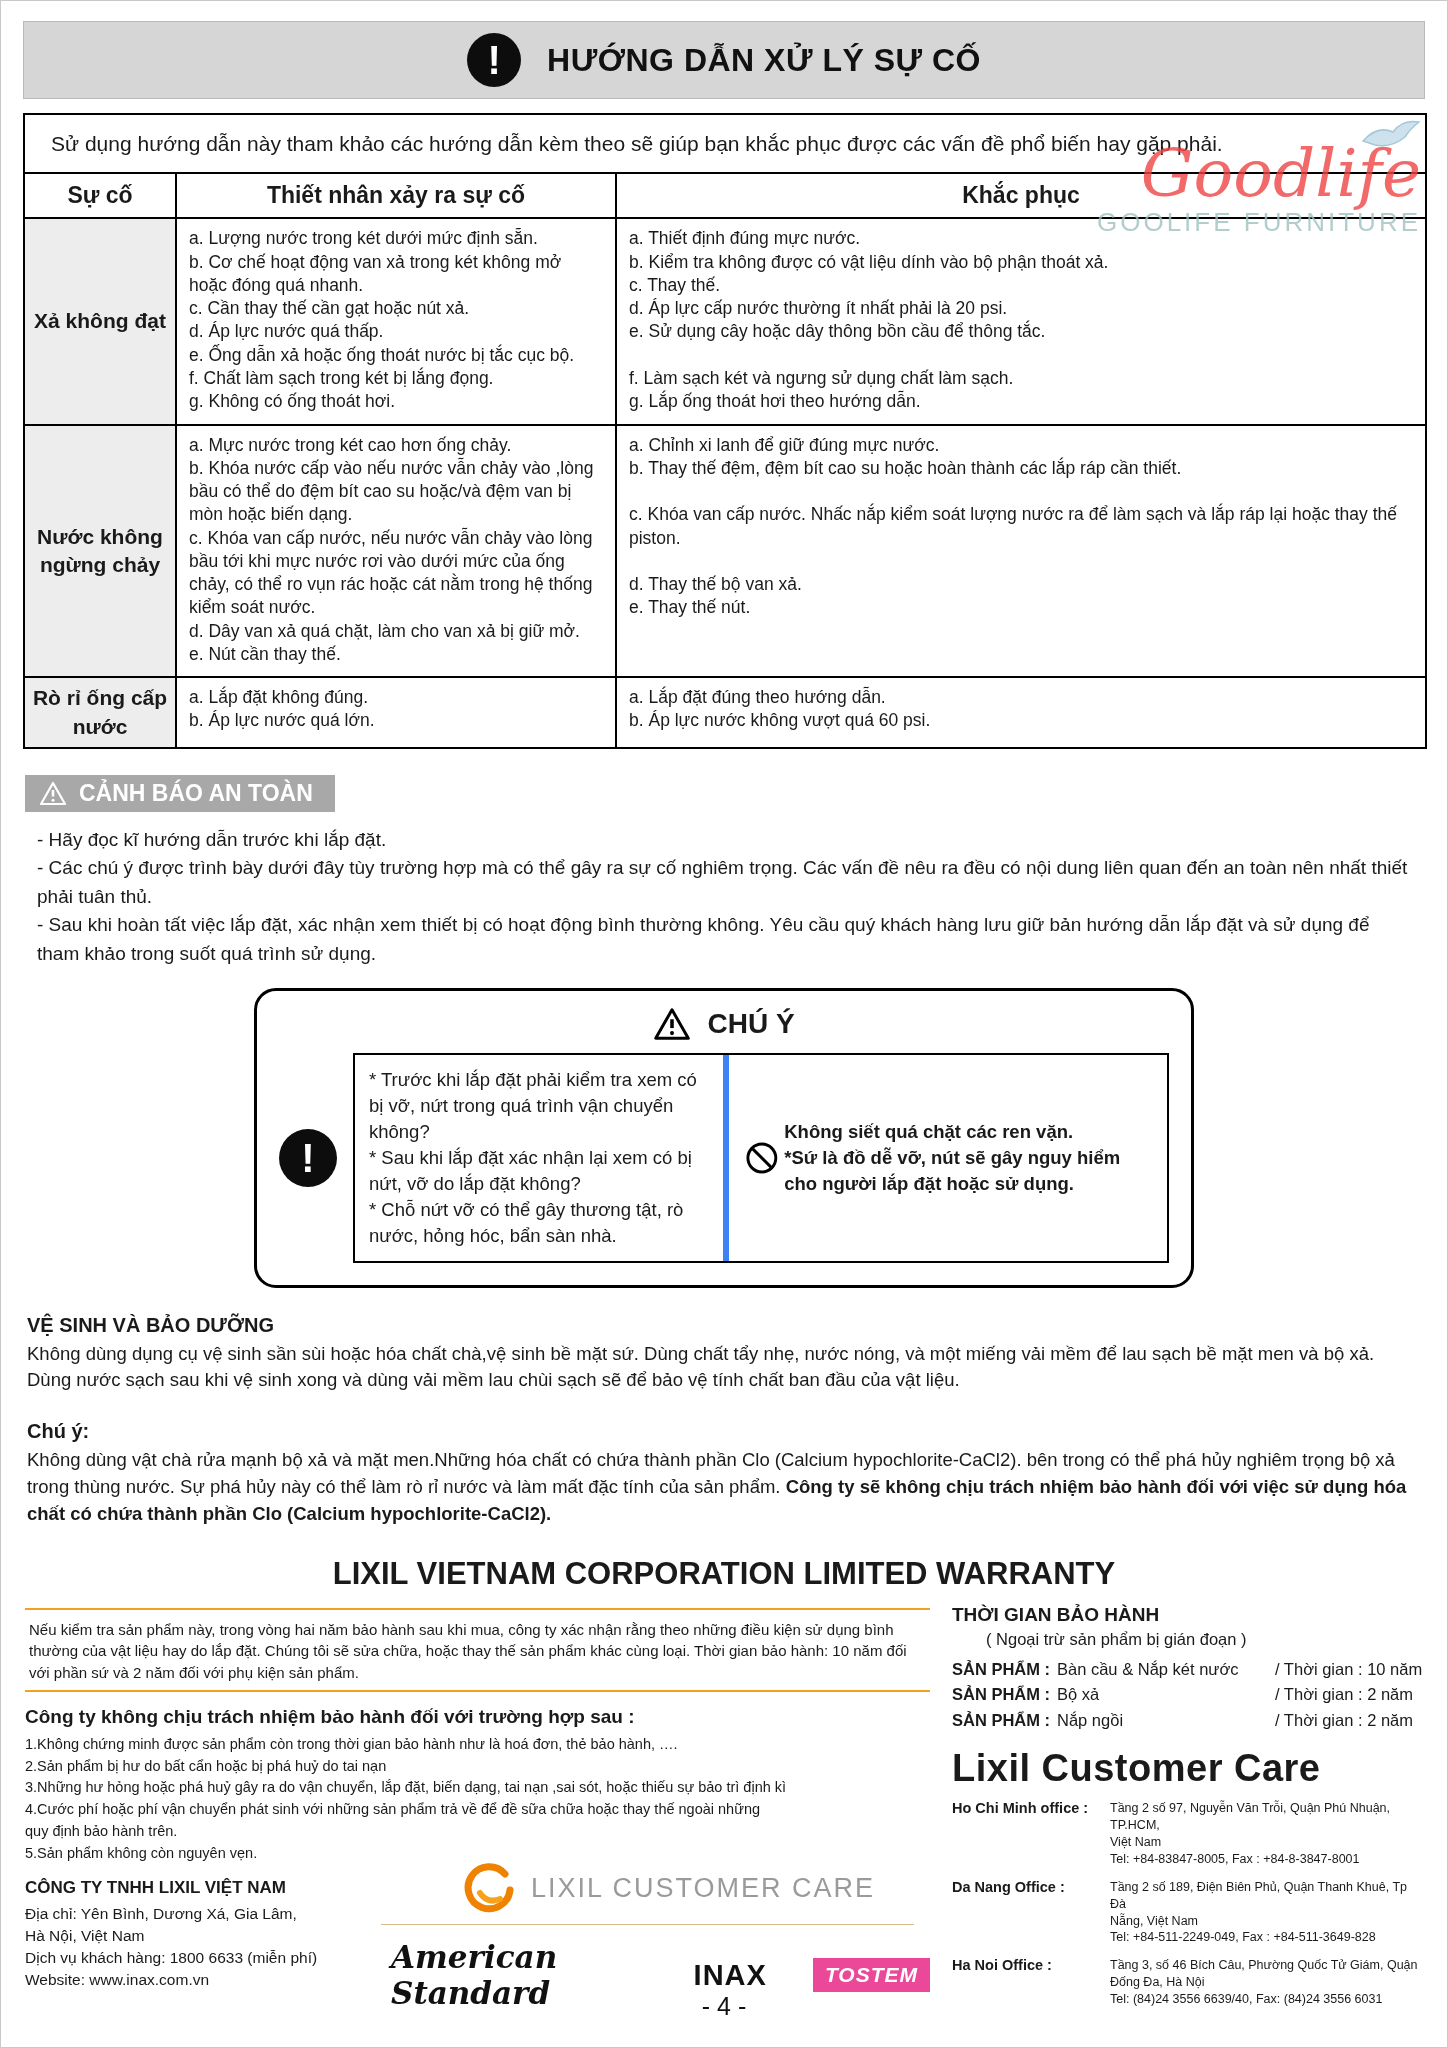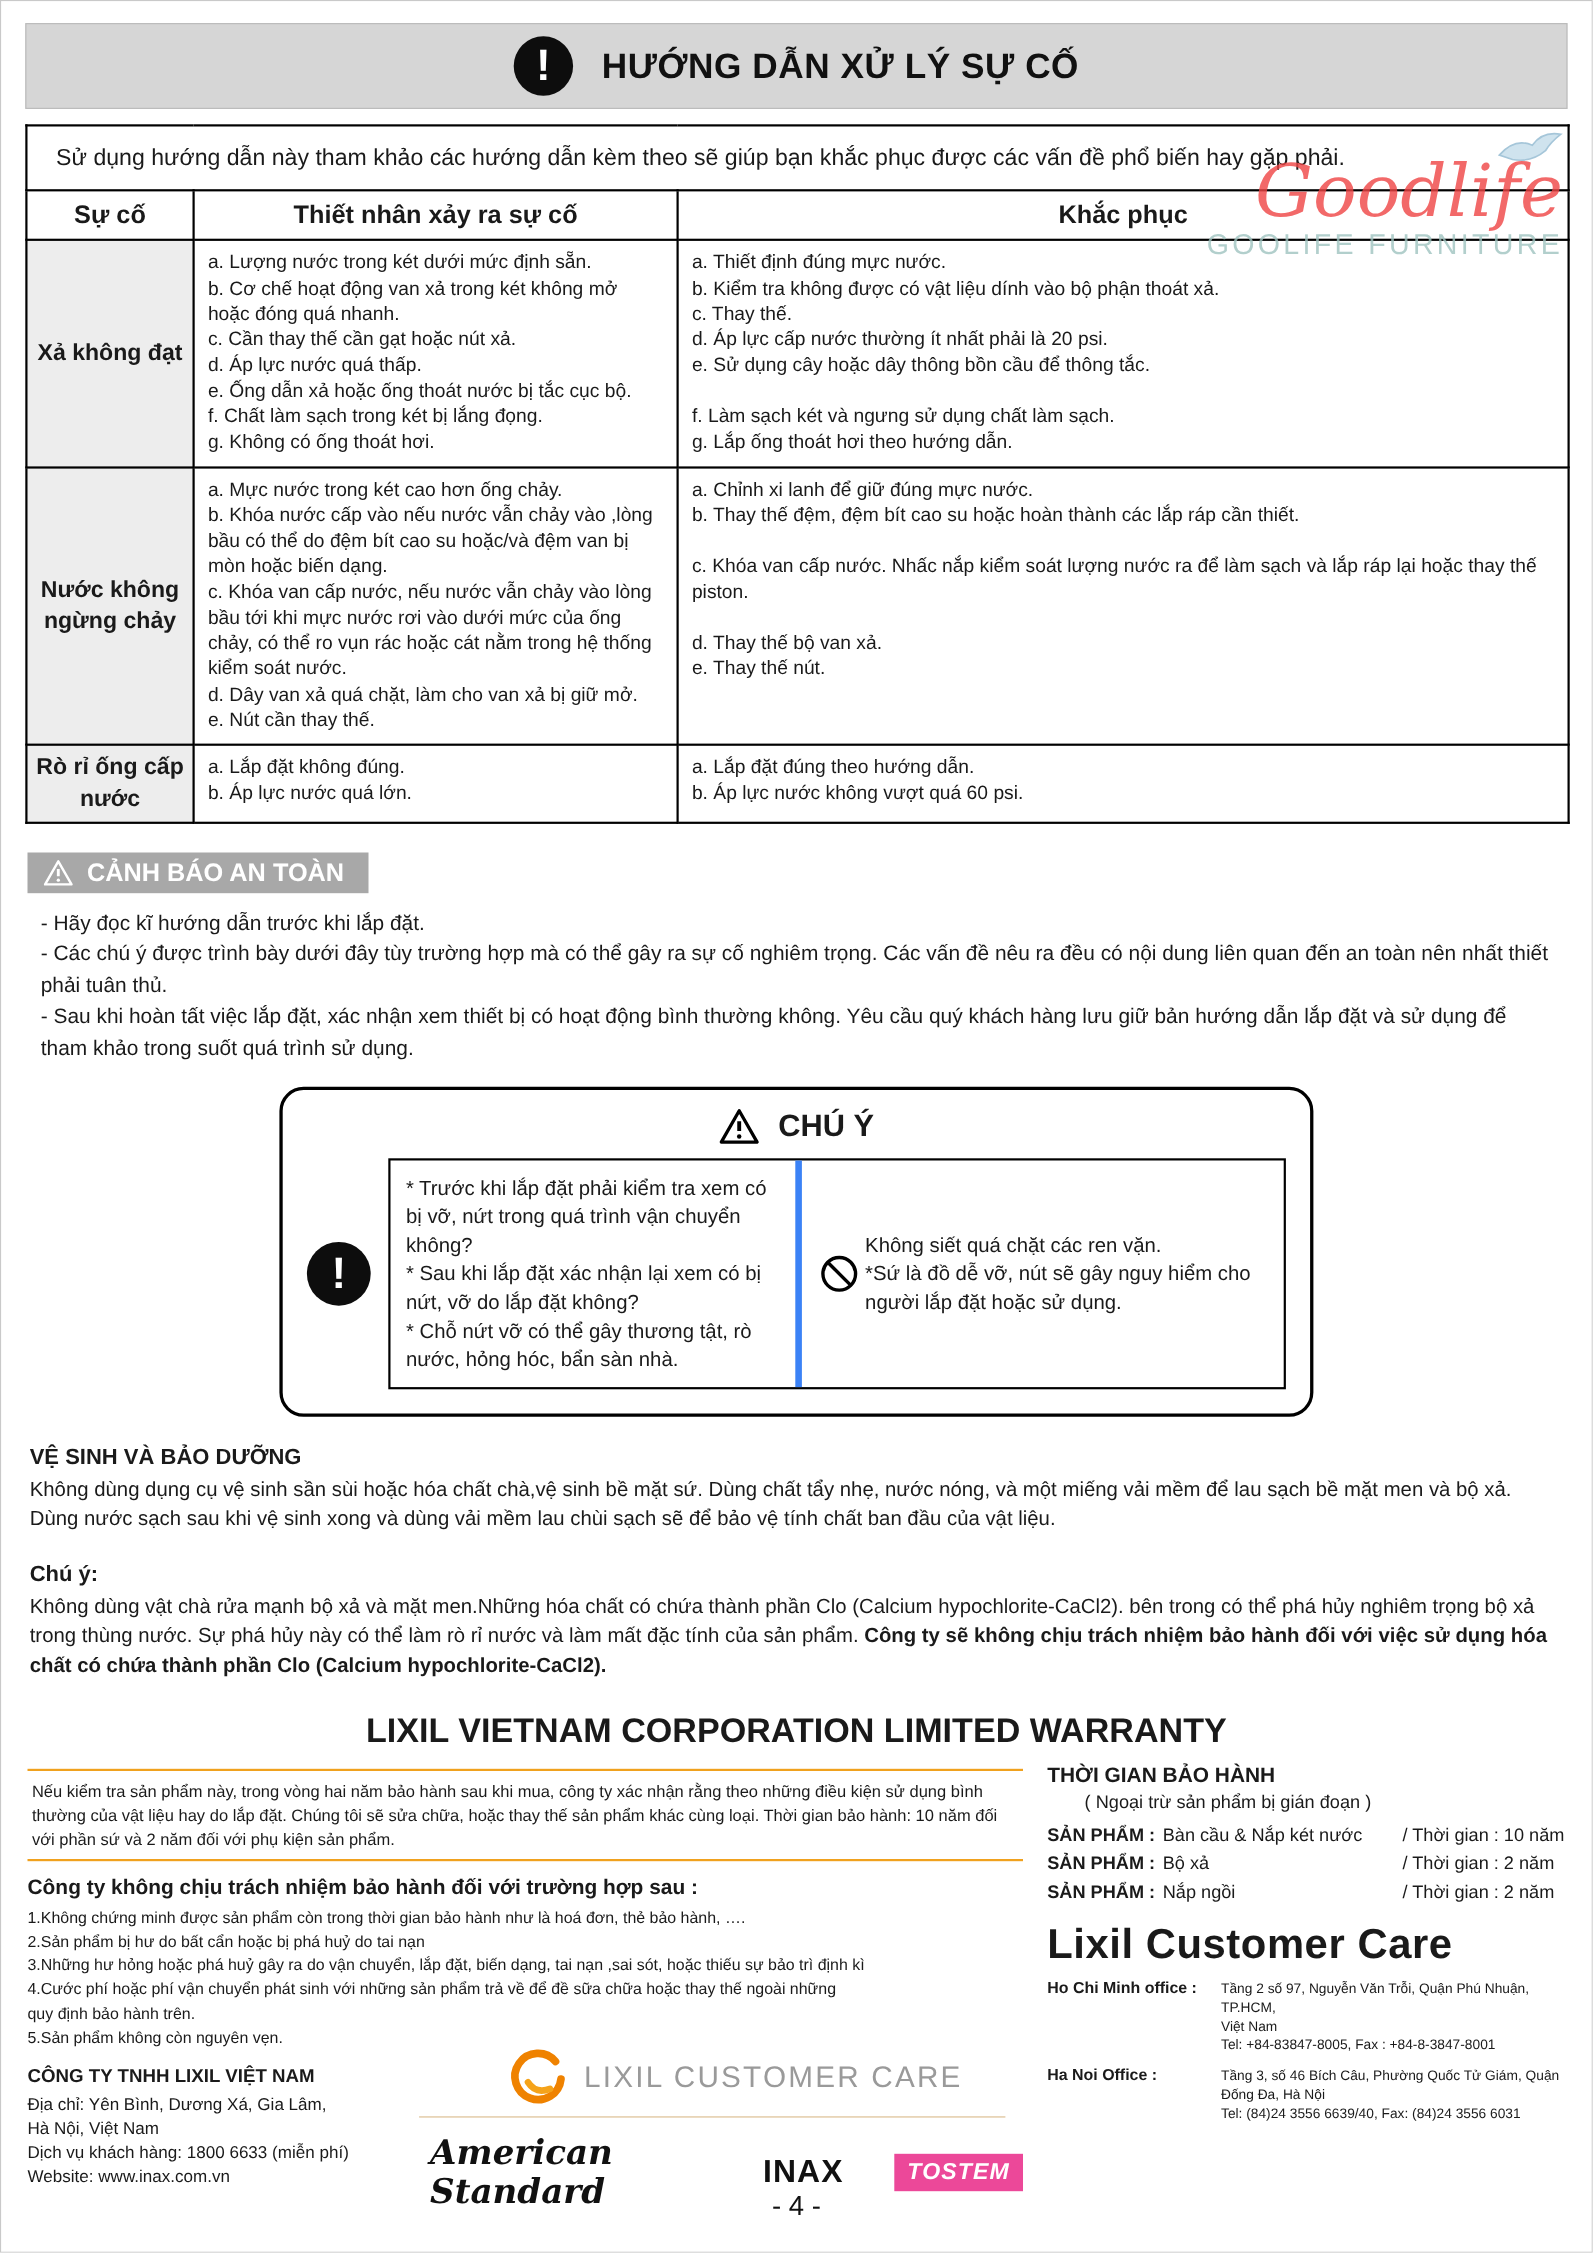--- a/index.html
+++ b/index.html
@@ -32,21 +32,21 @@
   .bullets { margin-top:14px; font-size:19px; line-height:1.5; white-space:pre-line; padding:0 12px; }
 
   
   .notice { width:940px; margin:20px auto 0; border:3px solid #000; border-radius:22px; padding:10px 22px 22px; background:#fff; }
   .notice-head { display:flex; justify-content:center; align-items:center; gap:16px; padding:6px 0 12px; }
   .notice-title { font-size:28px; font-weight:bold; }
   .notice-body { display:flex; align-items:center; gap:16px; }
   .excl-circle { flex:0 0 58px; width:58px; height:58px; border-radius:50%; background:#0d0d0d; color:#fff; font-size:40px; font-weight:bold; display:flex; align-items:center; justify-content:center; line-height:1; }
   .notice-grid { display:flex; border:2px solid #000; flex:1; }
   .n-left { width:46%; border-right:6px solid #3b82f6; padding:12px 14px; font-size:18.5px; line-height:1.4; white-space:pre-line; }
-  .n-right { flex:1; display:flex; align-items:center; gap:6px; padding:12px 16px; }
+  .n-right { flex:1; display:flex; align-items:center; gap:6px; padding:12px 16px;font-weight:bold; }
   .n-right .txt { font-size:18.5px; line-height:1.4; white-space:pre-line; }
 
   
   .text-sec { margin:26px 26px 0; }
   .text-sec h3 { font-size:20px; font-weight:bold; margin-bottom:4px; }
   .text-sec p { font-size:18.5px; line-height:1.45; }
   .note-bold { font-weight:bold; }
 
   
   .warranty-title { text-align:center; font-size:31px; font-weight:bold; margin:28px 0 12px; }
@@ -275,20 +275,26 @@
 
       <h2 class="cc-title">Lixil Customer Care</h2>
 
       <div class="office">
         <span class="o-name">Ho Chi Minh office :</span>
         <span class="o-addr">Tầng 2 số 97, Nguyễn Văn Trỗi, Quận Phú Nhuận, TP.HCM,
 Việt Nam
 Tel: +84-83847-8005, Fax : +84-8-3847-8001</span>
       </div>
       <div class="office">
+        <span class="o-name">Da Nang Office :</span>
+        <span class="o-addr">Tầng 2 số 189, Điện Biên Phủ, Quận Thanh Khuê, Tp Đà
+Nẵng, Việt Nam
+Tel: +84-511-2249-049, Fax : +84-511-3649-828</span>
+      </div>
+      <div class="office">
         <span class="o-name">Ha Noi Office :</span>
         <span class="o-addr">Tầng 3, số 46 Bích Câu, Phường Quốc Tử Giám, Quận
 Đống Đa, Hà Nội
 Tel: (84)24 3556 6639/40, Fax: (84)24 3556 6031</span>
       </div>
     </div>
 
   </div>
 
   <div class="footer">- 4 -</div>

